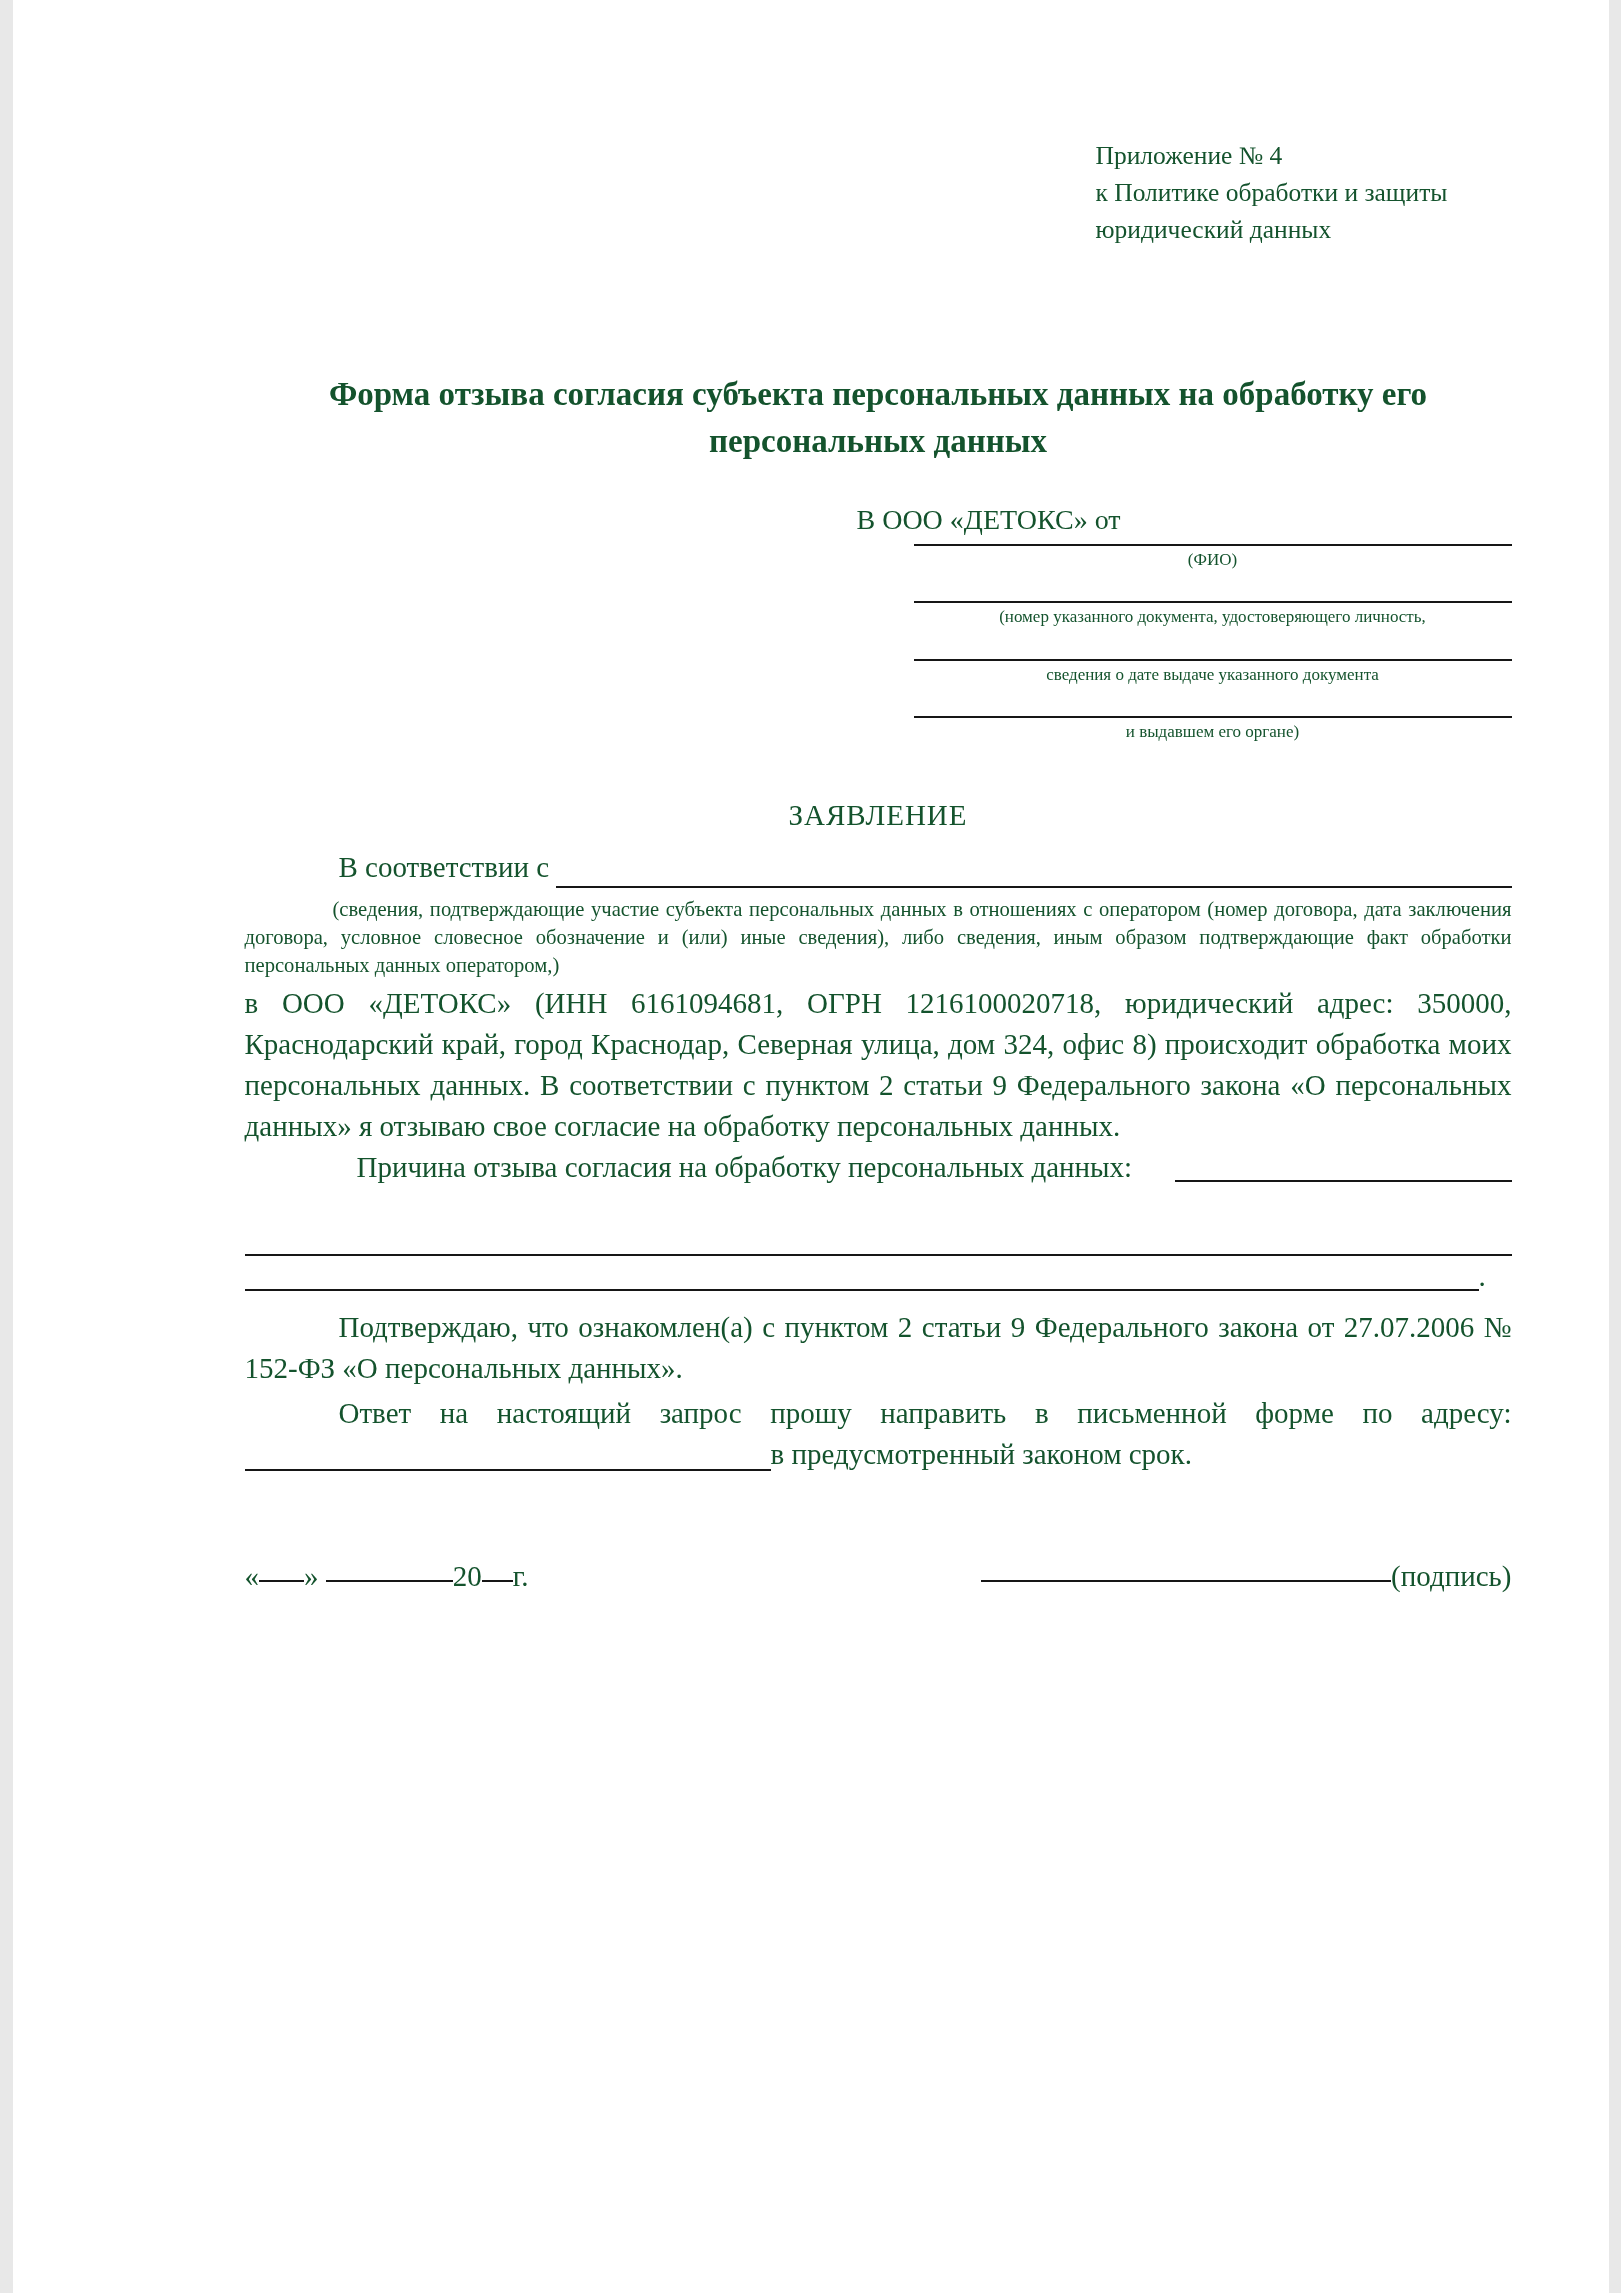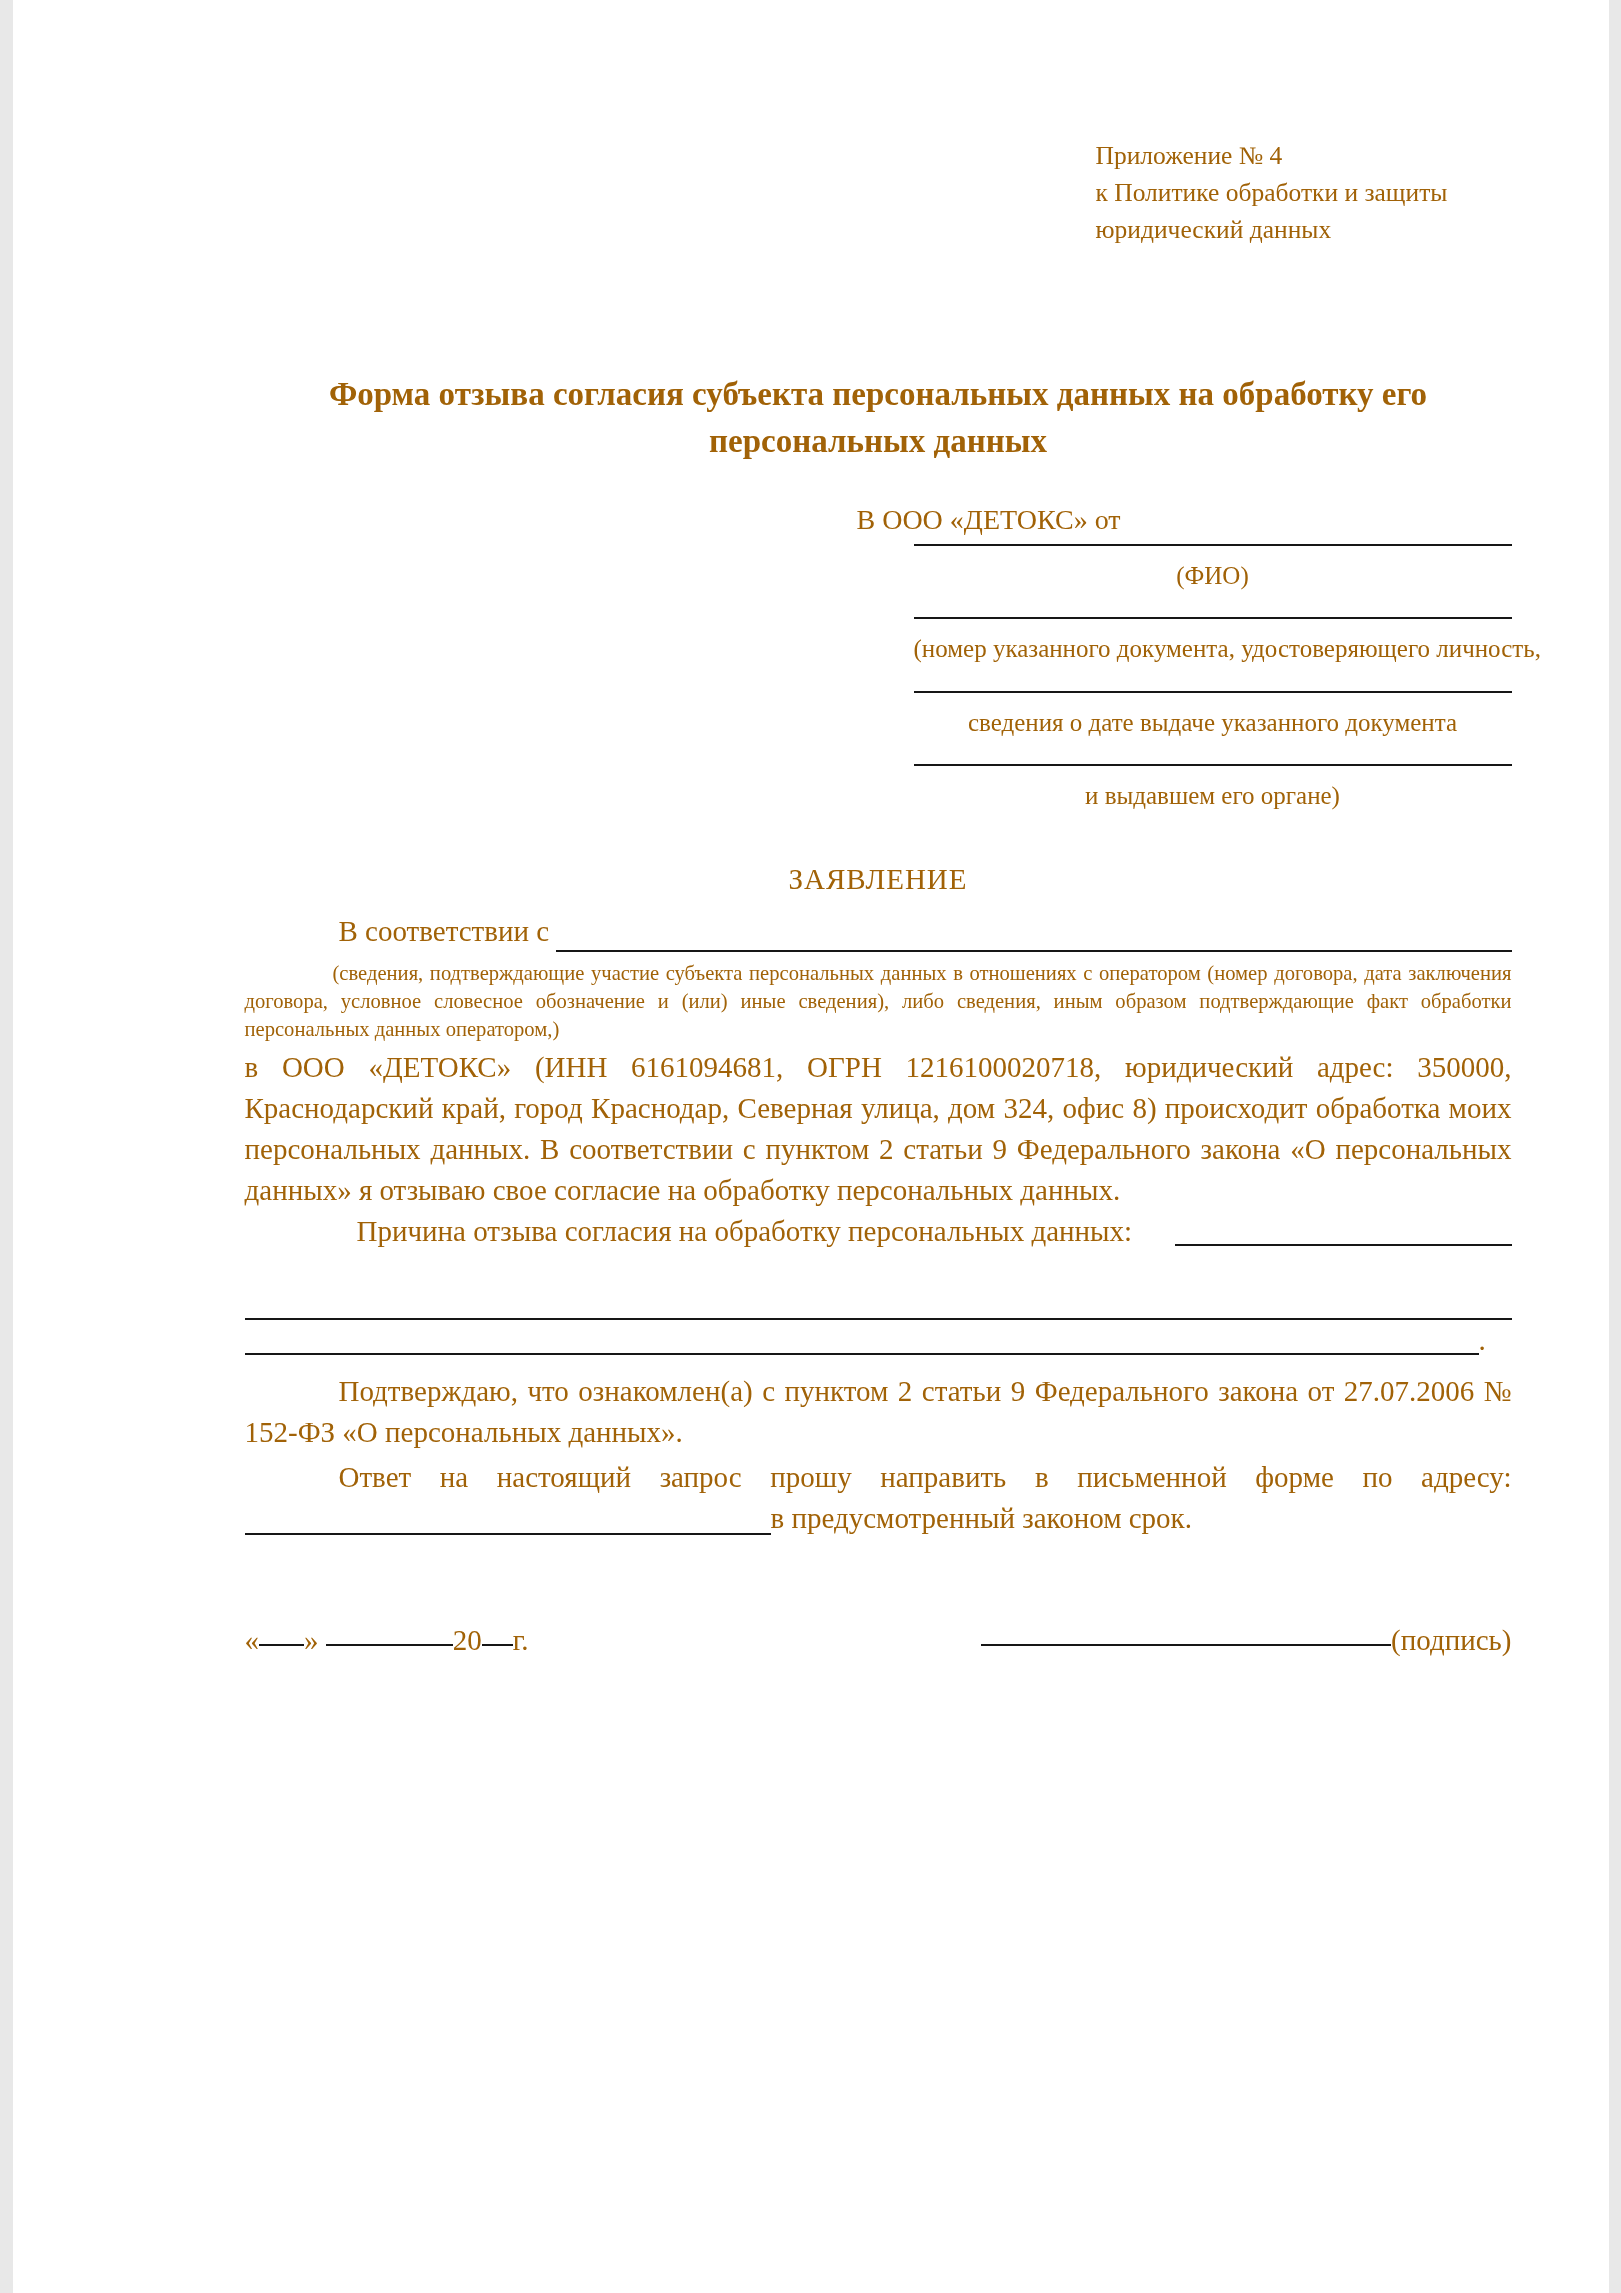--- a/index.html
+++ b/index.html
@@ -2,21 +2,21 @@
 <html><head>
 <meta charset="utf-8">
 <style>
   html, body { margin: 0; padding: 0; background: #e8e8e8; }
   .page {
     position: relative;
     width: 1596px;
     height: 2294px;
     margin: 0 auto;
     background: #ffffff;
-    color: #a16207;
+    color: #14532d;
     font-family: "Liberation Serif", "DejaVu Serif", serif;
     box-sizing: border-box;
     overflow: hidden;
   }
   .content {
     position: absolute;
     left: 232px;
     right: 122px;
     top: 137px;
     width: 1267px;
@@ -47,24 +47,24 @@
   }
   .fill-zone { margin-left: 669px; }
   .fill-row { margin-top: 29px; }
   .fill-row.first { margin-top: 6.9px; }
   .fill-line {
     border-bottom: 2.9px solid #161616;
     height: 0;
     width: 100%;
   }
   .fill-caption {
-    font-size: 25px;
+    font-size: 17px;
     line-height: 25.5px;
     text-align: center;
-    padding-top: 17px;
+    padding-top: 1px;
     white-space: nowrap;
   }
   
   .statement-heading {
     margin-top: 51px;
     font-size: 29px;
     line-height: 39px;
     text-align: center;
     letter-spacing: 1px;
   }

